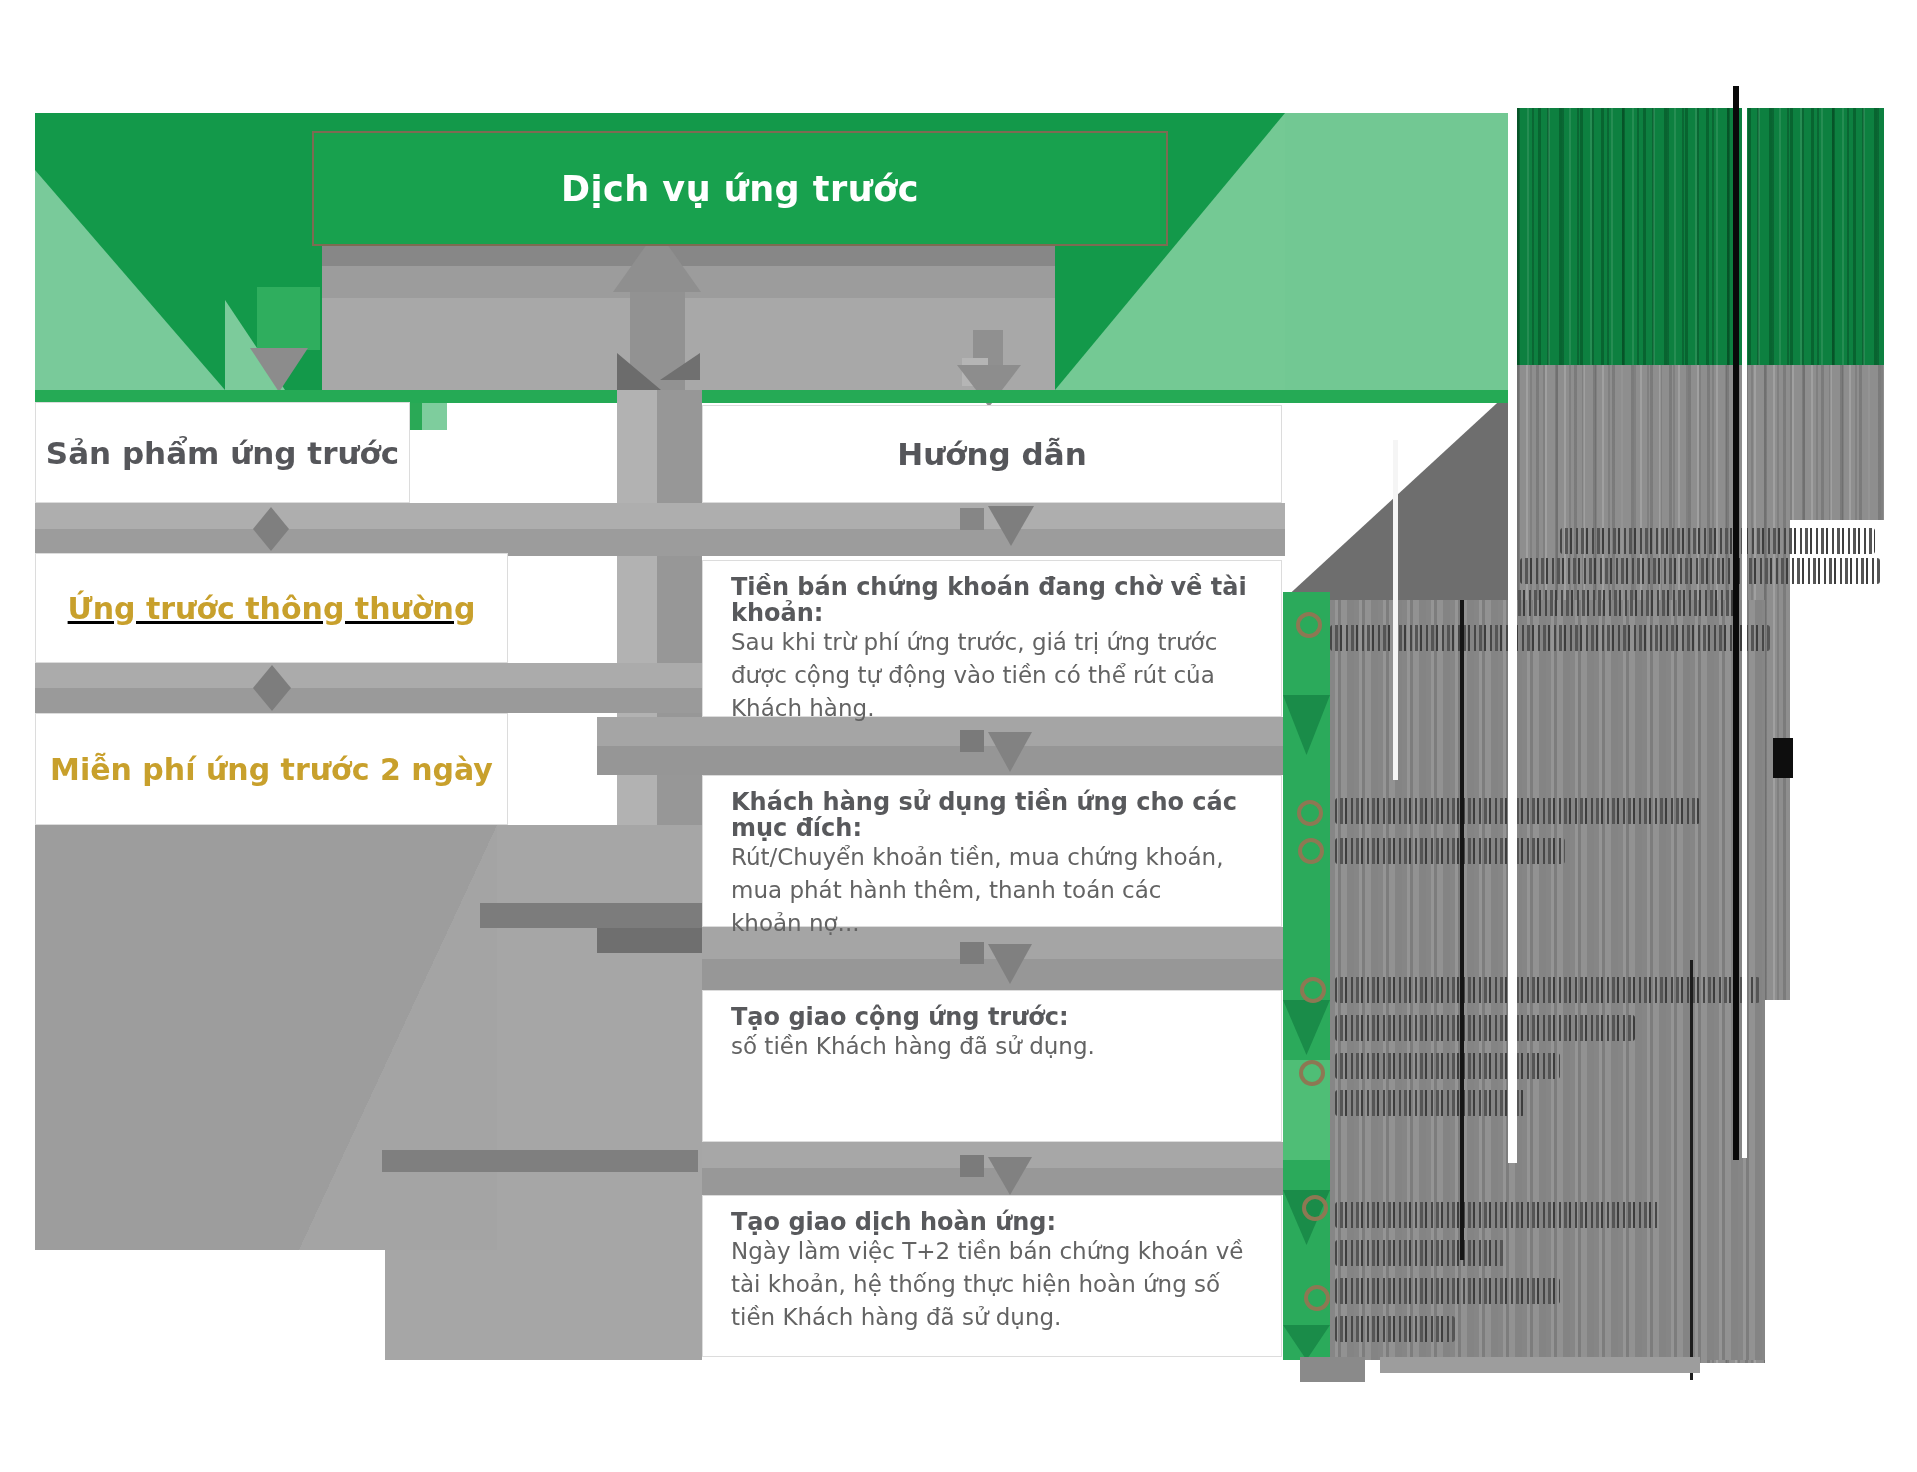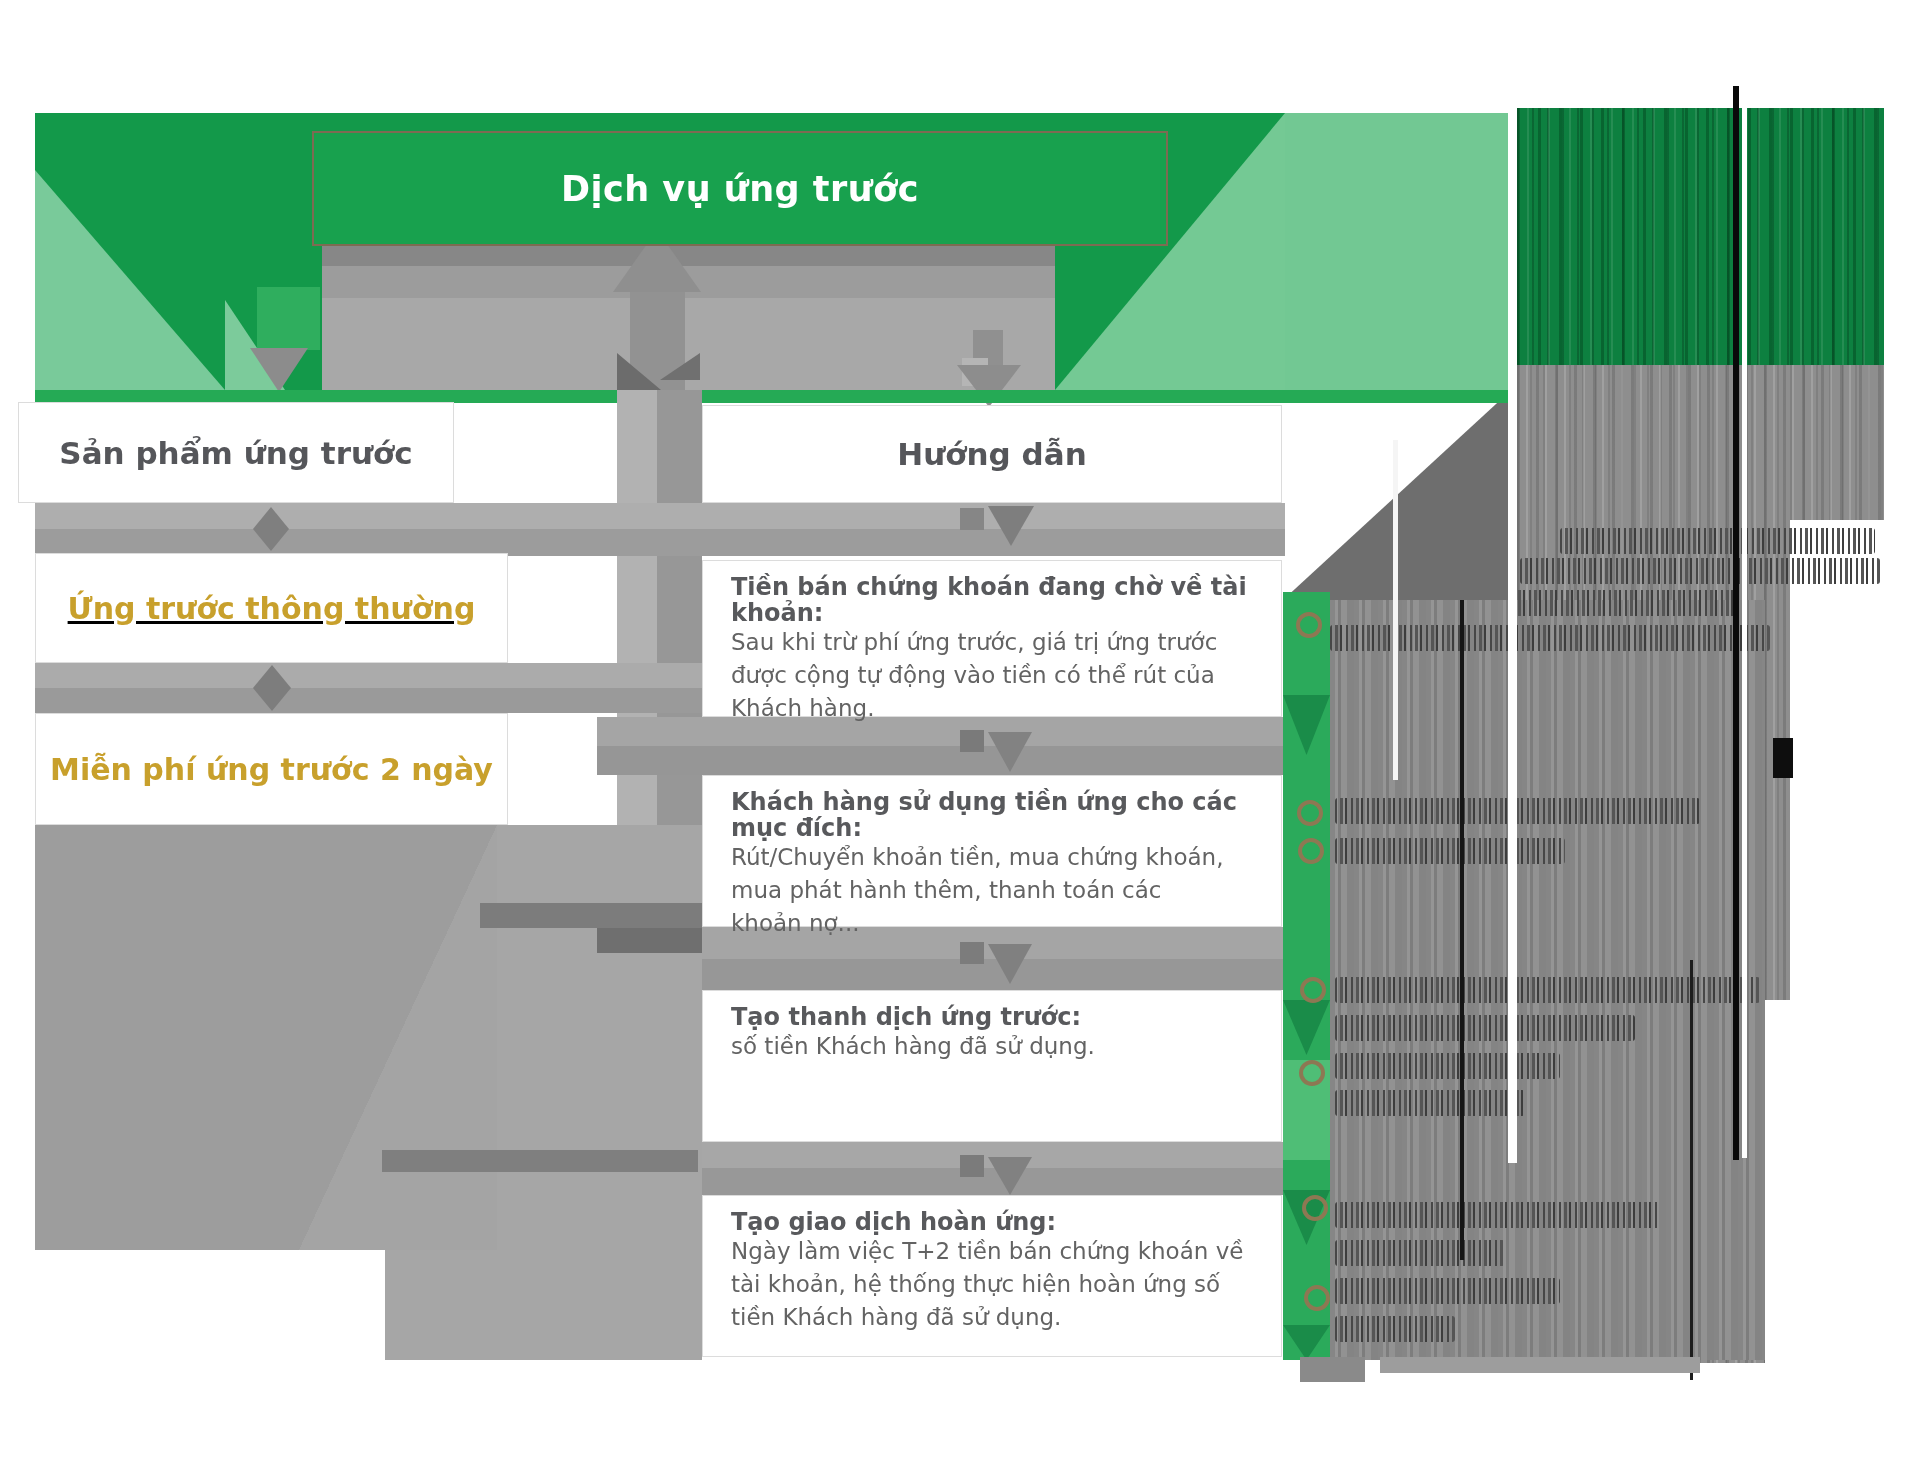--- a/index.html
+++ b/index.html
@@ -85,21 +85,21 @@
   <div class="abs diamond" style="left:253px;top:665px;width:38px;height:46px;background:#7d7d7d;"></div>
   <div class="abs" style="left:960px;top:508px;width:24px;height:22px;background:#868686;"></div>
   <div class="abs tri-down" style="left:988px;top:506px;width:46px;height:40px;background:#7e7e7e;"></div>
   <div class="abs" style="left:960px;top:730px;width:24px;height:22px;background:#7a7a7a;"></div>
   <div class="abs tri-down" style="left:988px;top:732px;width:44px;height:40px;background:#828282;"></div>
   <div class="abs" style="left:960px;top:942px;width:24px;height:22px;background:#7c7c7c;"></div>
   <div class="abs tri-down" style="left:988px;top:944px;width:44px;height:40px;background:#808080;"></div>
   <div class="abs" style="left:960px;top:1155px;width:24px;height:22px;background:#7b7b7b;"></div>
   <div class="abs tri-down" style="left:988px;top:1157px;width:44px;height:38px;background:#818181;"></div>
 
-  <div class="abs whitebox" style="left:18px;top:402px;width:436px;height:101px;">
+  <div class="abs whitebox" style="left:35px;top:402px;width:375px;height:101px;">
     <div class="hdr-txt">Sản phẩm ứng trước</div>
   </div>
   <div class="abs whitebox" style="left:35px;top:553px;width:473px;height:110px;text-decoration:underline;">
     <div class="gold-txt">Ứng trước thông thường</div>
   </div>
   <div class="abs whitebox" style="left:35px;top:713px;width:473px;height:112px;">
     <div class="gold-txt">Miễn phí ứng trước 2 ngày</div>
   </div>
 
   <div class="abs whitebox" style="left:702px;top:405px;width:580px;height:98px;">
@@ -114,21 +114,21 @@
   </div>
 
   <div class="abs whitebox step-box" style="left:702px;top:775px;width:580px;height:152px;">
     <div class="step-title">Khách hàng sử dụng tiền ứng cho các mục đích:</div>
     <div class="step-line">Rút/Chuyển khoản tiền, mua chứng khoán,</div>
     <div class="step-line">mua phát hành thêm, thanh toán các</div>
     <div class="step-line">khoản nợ...</div>
   </div>
 
   <div class="abs whitebox step-box" style="left:702px;top:990px;width:580px;height:152px;">
-    <div class="step-title">Tạo thanh dịch ứng trước:</div>
+    <div class="step-title">Tạo giao cộng ứng trước:</div>
     <div class="step-line">số tiền Khách hàng đã sử dụng.</div>
   </div>
 
   <div class="abs whitebox step-box" style="left:702px;top:1195px;width:580px;height:162px;">
     <div class="step-title">Tạo giao dịch hoàn ứng:</div>
     <div class="step-line">Ngày làm việc T+2 tiền bán chứng khoán về</div>
     <div class="step-line">tài khoản, hệ thống thực hiện hoàn ứng số</div>
     <div class="step-line">tiền Khách hàng đã sử dụng.</div>
   </div>
 

